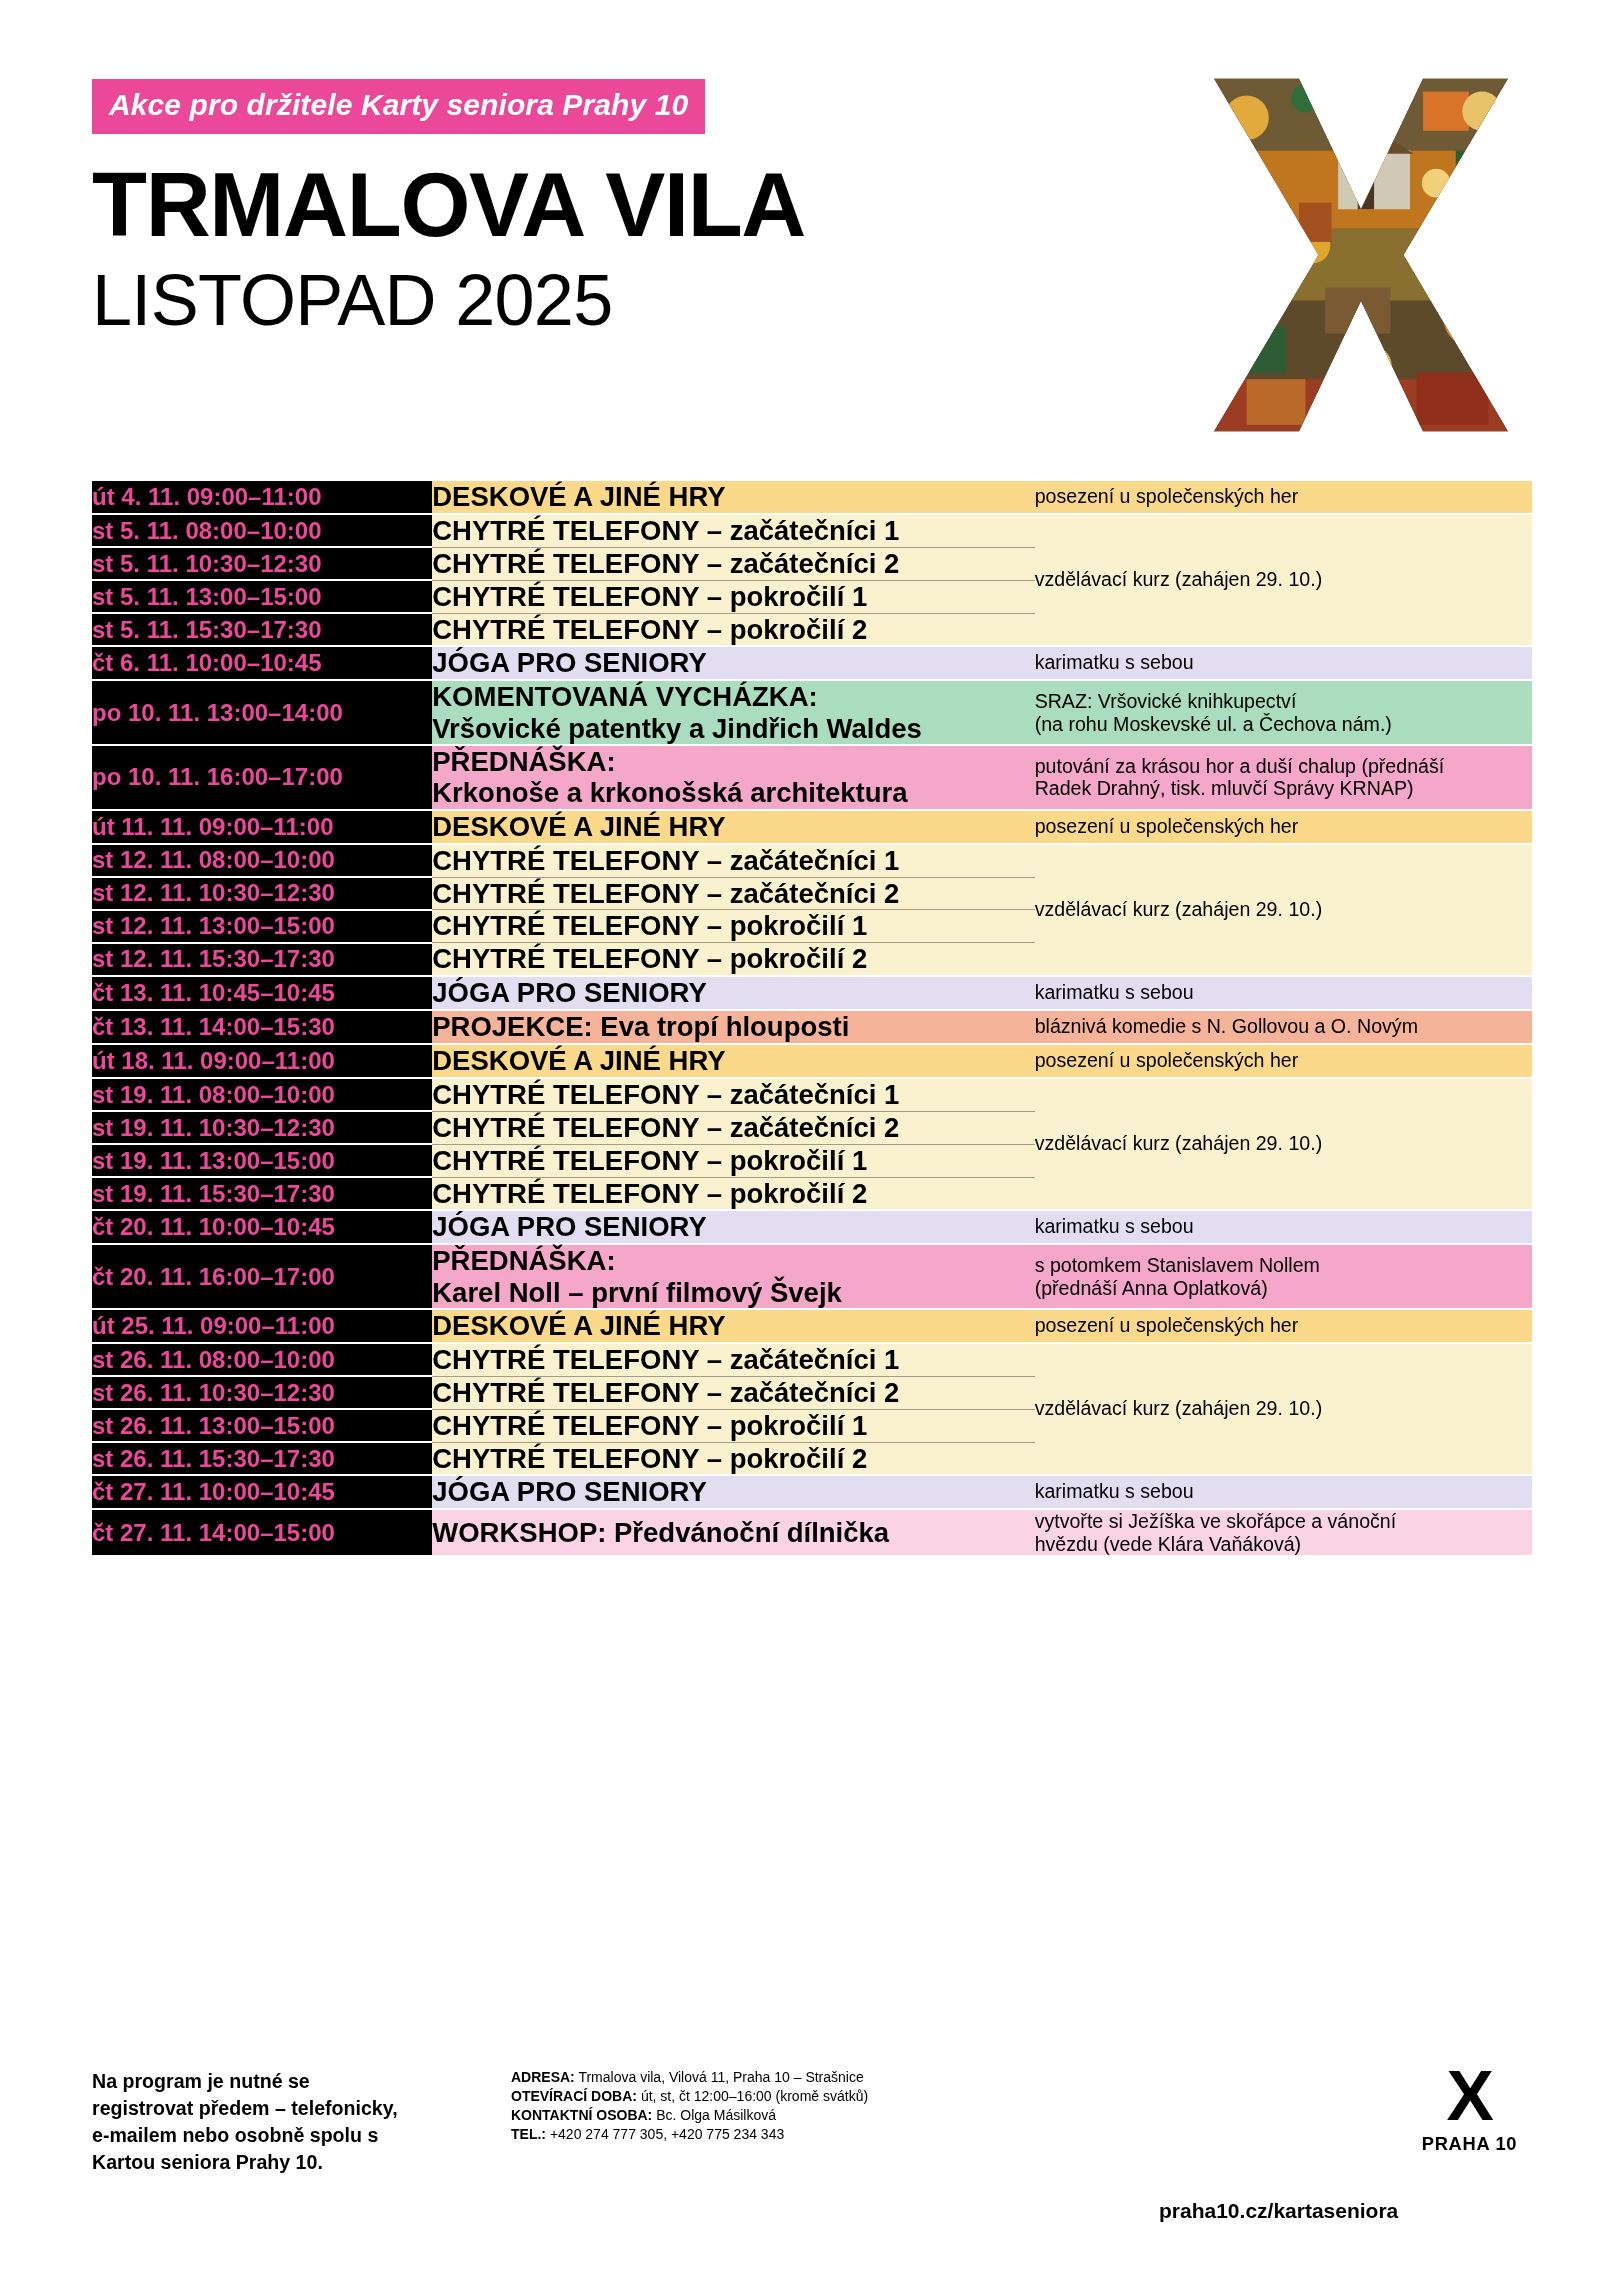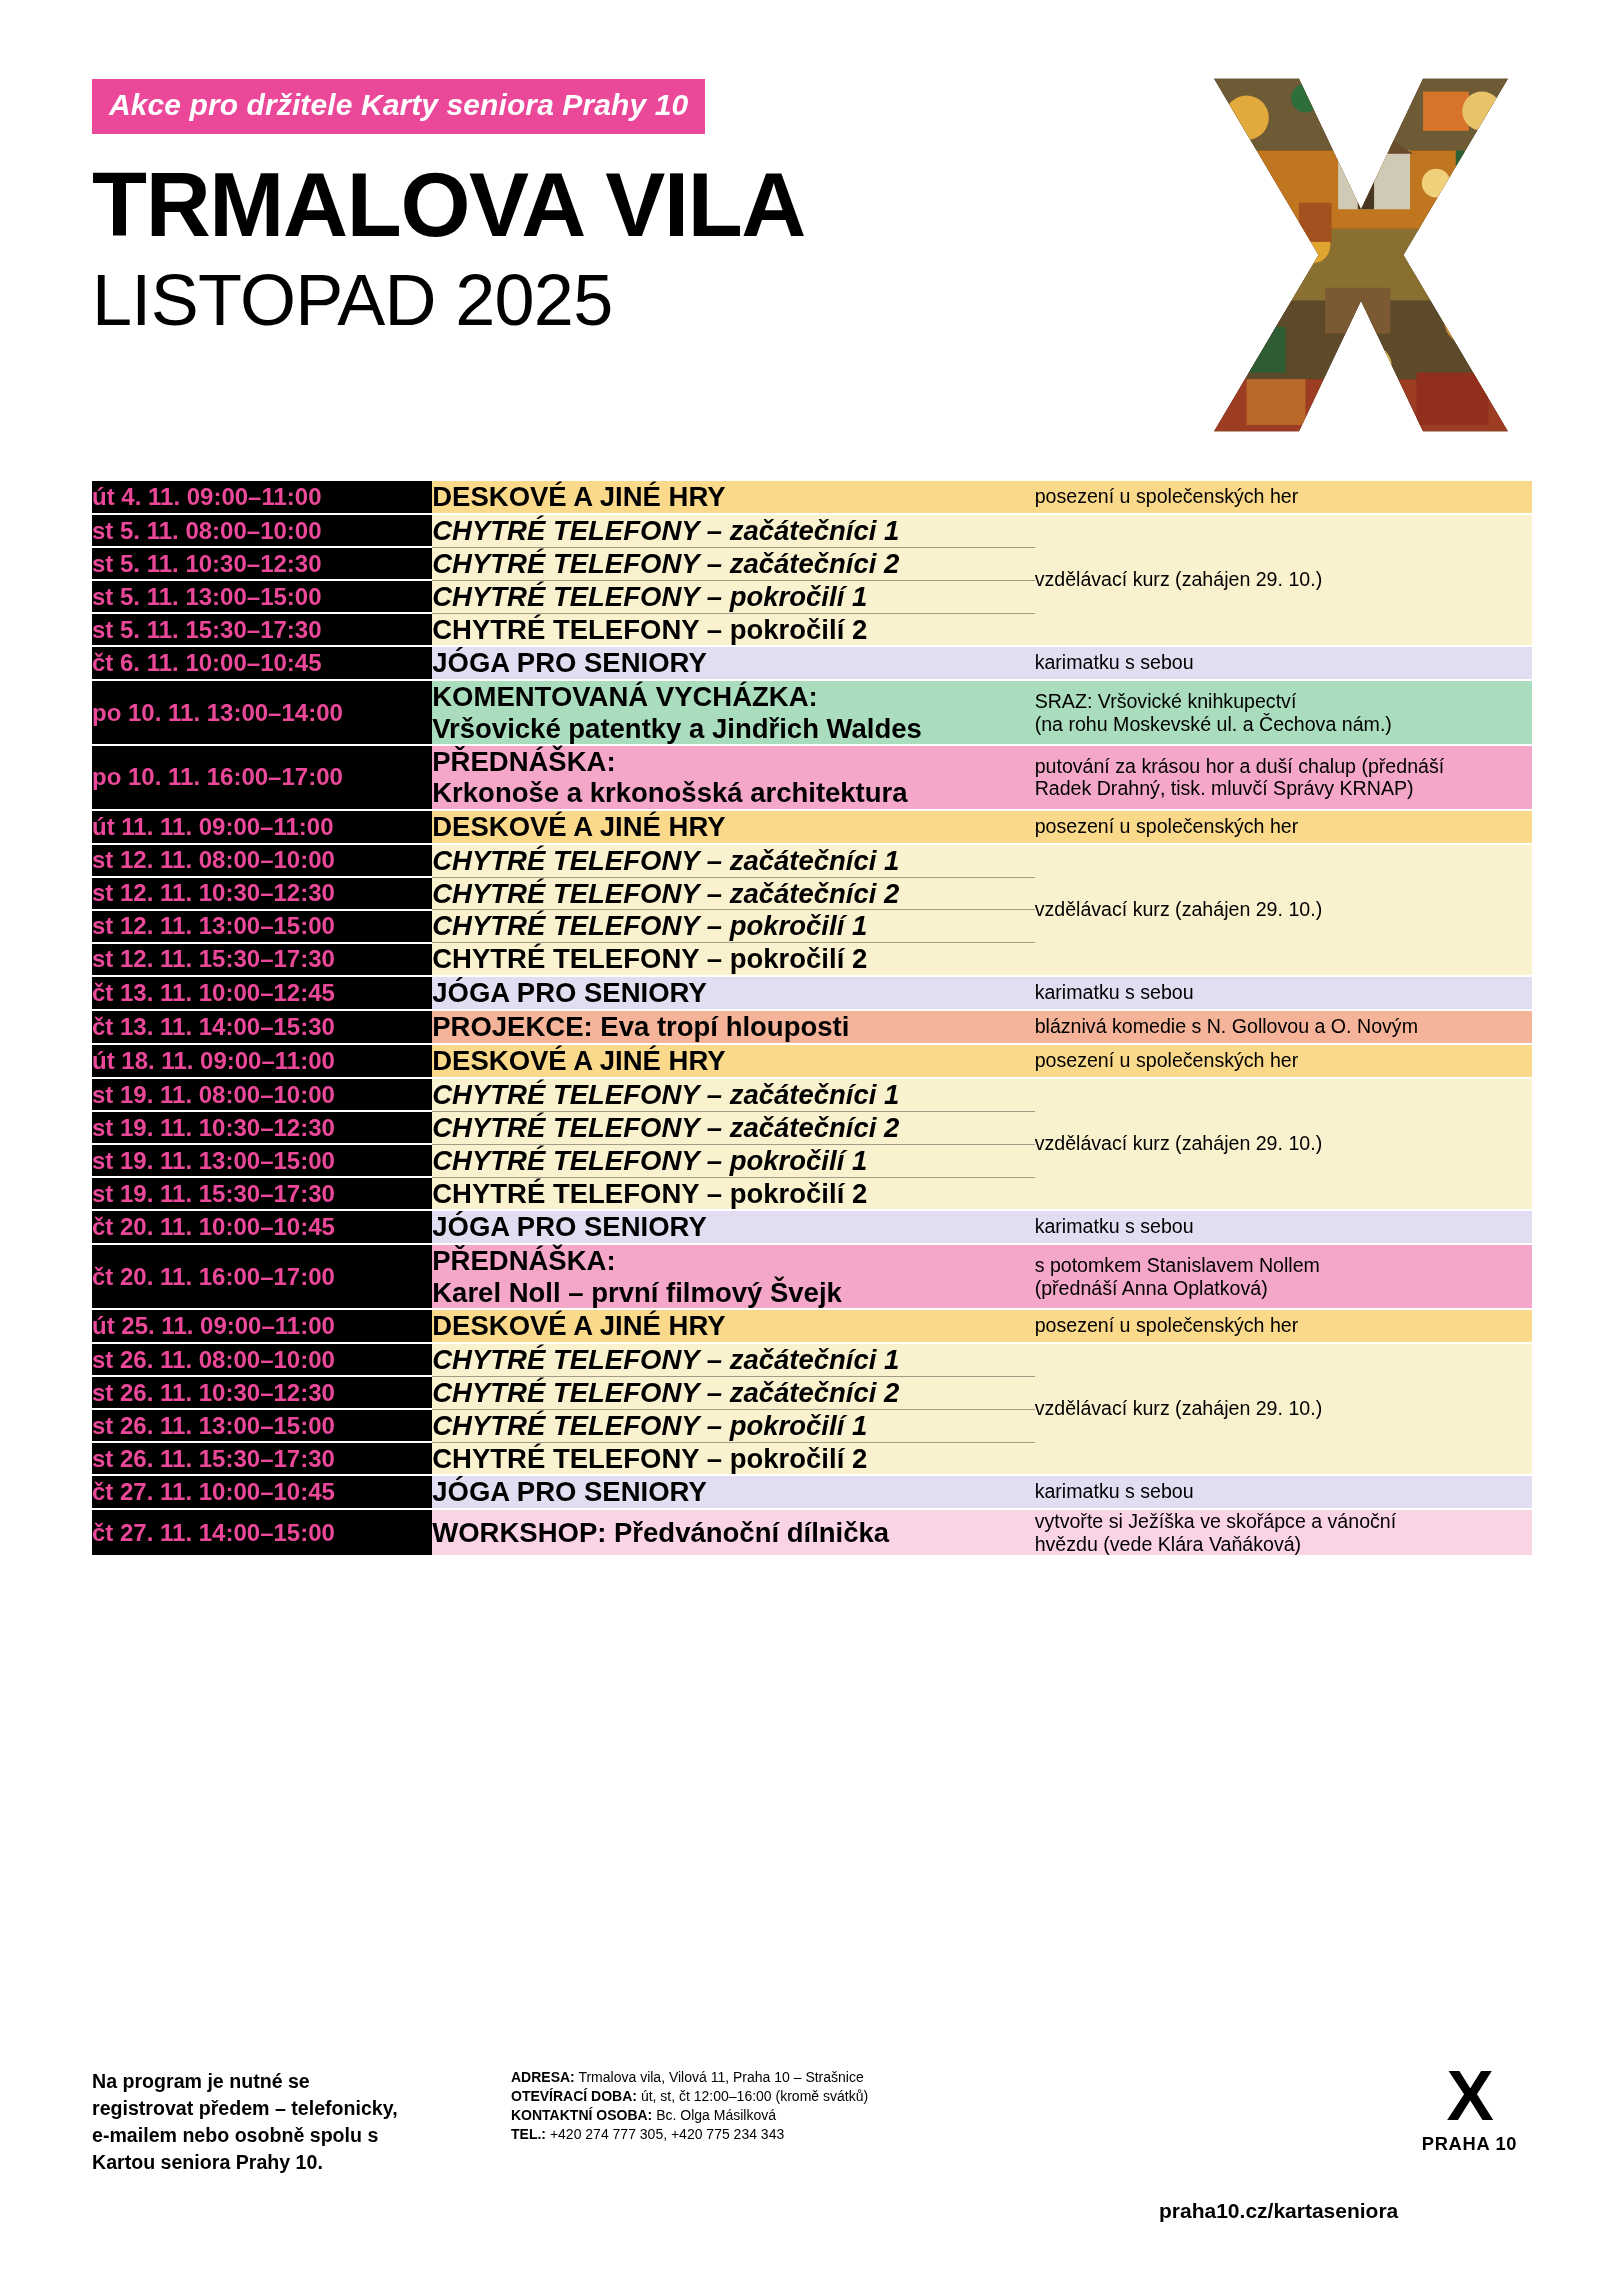--- a/index.html
+++ b/index.html
@@ -48,21 +48,21 @@
     border-bottom:2px solid #fff;
   }
   .cell-title{
     font-size:27.5px;font-weight:bold;
     padding:6.5px 11.8px 7.9px 14.4px;line-height:1.16;
   }
   .cell-note{
     font-size:19.6px;font-weight:normal;
     padding:6.5px 10.5px 7.9px 13px;line-height:1.22;
   }
-  .sep-title{border-bottom:1.3px solid rgba(0,0,0,0.35);font-style:italic;}
+  .sep-title{border-bottom:1.3px solid rgba(0,0,0,0.35);}
   .sep-white{border-bottom:2px solid #fff;}
   .two-line .cell-title,.two-line .cell-note{line-height:1.14;}
 
   
   .footer{position:absolute;left:92px;top:2068px;width:1446px;}
   .foot-left{
     position:absolute;left:0;top:0;width:308px;
     font-size:19.6px;font-weight:bold;line-height:1.38;
   }
   .foot-mid{
@@ -236,21 +236,21 @@
             <div>CHYTRÉ TELEFONY – pokročilí 1</div>
           </td>
         </tr>
         <tr>
           <td class="cell-date">st 12. 11. 15:30–17:30</td>
           <td class="cell-title sep-white" style="background: rgb(250, 241, 207);">
             <div>CHYTRÉ TELEFONY – pokročilí 2</div>
           </td>
         </tr>
         <tr>
-          <td class="cell-date">čt 13. 11. 10:00–12:45</td>
+          <td class="cell-date">čt 13. 11. 10:45–10:45</td>
           <td class="cell-title sep-white" style="background: rgb(227, 221, 242);">
             <div>JÓGA PRO SENIORY</div>
           </td>
           <td class="cell-note sep-white" style="background: rgb(227, 221, 242);">
             <div>karimatku s sebou</div>
           </td>
         </tr>
         <tr>
           <td class="cell-date">čt 13. 11. 14:00–15:30</td>
           <td class="cell-title sep-white" style="background: rgb(245, 180, 154);">

